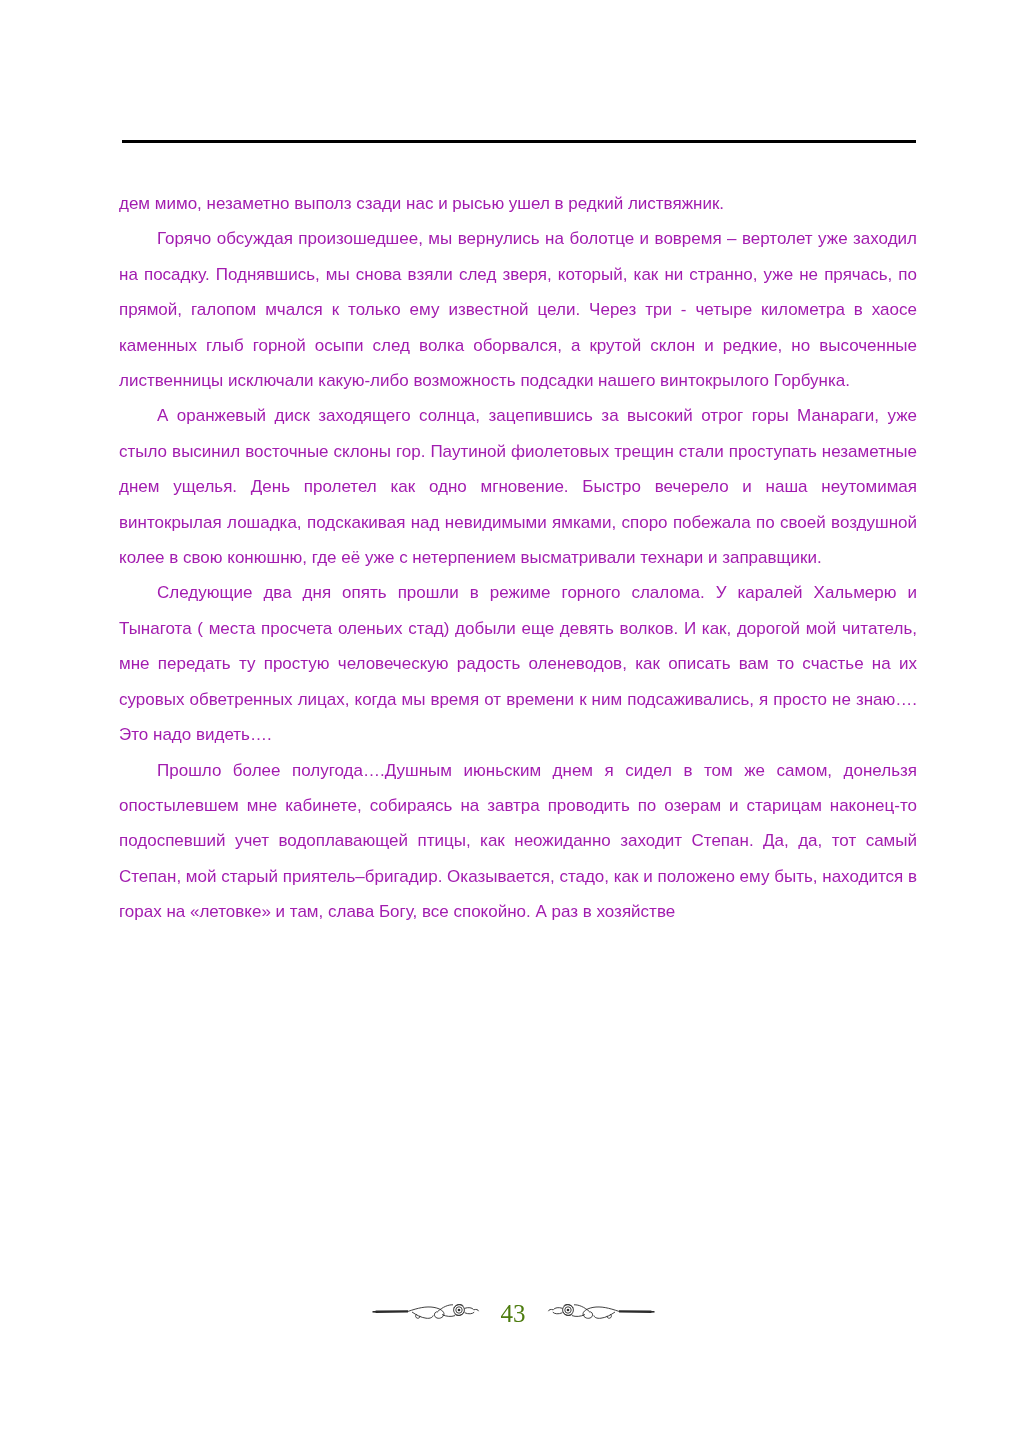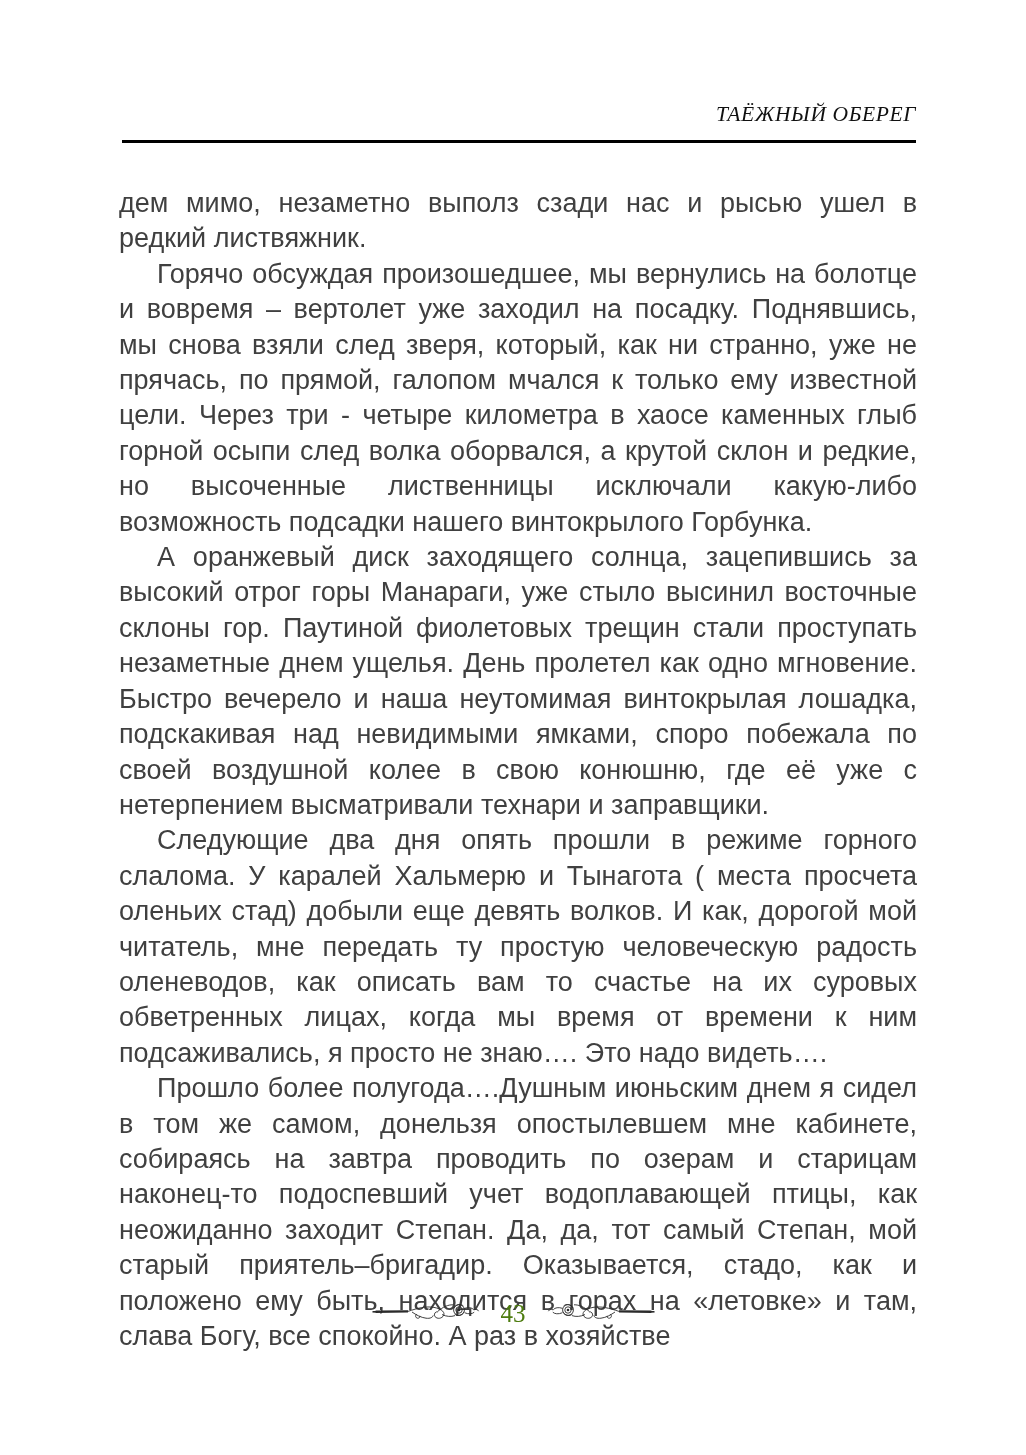--- a/index.html
+++ b/index.html
@@ -45,25 +45,25 @@
     height: 3px;
     background: #000000;
   }
 
   
   .text-block {
     position: absolute;
     left: 119px;
     top: 186px;
     width: 798px;
-    font-size: 27px;
+    font-size: 17px;
     line-height: 35.4px;
     text-align: justify;
     text-justify: inter-word;
-    color: #404040;
+    color: #a21caf;
   }
 
   .text-block p {
     margin: 0;
     text-indent: 38px;
     hyphens: manual;
   }
 
   
   .text-block p.continuation {
@@ -100,21 +100,20 @@
 
   .flourish.right {
     transform: scaleX(-1);
   }
 </style>
 </head>
 <body>
 
 <div class="page">
 
-  <div class="running-header">ТАЁЖНЫЙ ОБЕРЕГ</div>
 
   <div class="header-rule"></div>
 
   <div class="text-block">
     <p class="continuation">дем мимо, незаметно выполз сзади нас и рысью ушел в редкий листвяжник.</p>
     <p>Горячо обсуждая произошедшее, мы вернулись на болотце и вовремя – вертолет уже заходил на посадку. Поднявшись, мы снова взяли след зверя, который, как ни странно, уже не прячась, по прямой, галопом мчался к только ему известной цели. Через три  - четыре  километра в хаосе каменных глыб горной осыпи след волка оборвался, а крутой склон и редкие, но высоченные лиственницы исключали какую-либо возможность подсадки нашего винтокрылого Горбунка.</p>
     <p>А оранжевый диск заходящего солнца, зацепившись за высокий отрог горы Манараги, уже стыло высинил восточные склоны гор. Паутиной фиолетовых трещин стали проступать незаметные днем ущелья. День пролетел как одно мгновение. Быстро вечерело и наша неутомимая винтокрылая лошадка, подскакивая над невидимыми ямками, споро побежала по своей воздушной колее в свою конюшню, где её уже с нетерпением высматривали технари и заправщики.</p>
     <p>Следующие два дня опять прошли в режиме горного слалома. У каралей Хальмерю и Тынагота ( места просчета оленьих стад) добыли еще девять  волков. И как, дорогой мой читатель, мне передать ту простую человеческую радость оленеводов, как описать вам то счастье на их суровых обветренных лицах, когда мы время от времени к ним подсаживались, я просто не знаю…. Это надо видеть….</p>
     <p>Прошло более полугода….Душным июньским днем я сидел в том же самом, донельзя опостылевшем мне кабинете, собираясь на завтра проводить по озерам и старицам наконец-то подоспевший учет водоплавающей птицы, как неожиданно заходит Степан. Да, да, тот самый Степан, мой старый приятель–бригадир. Оказывается, стадо, как и положено ему быть, находится в горах на «летовке» и там, слава Богу, все спокойно. А раз в хозяйстве</p>
   </div>

